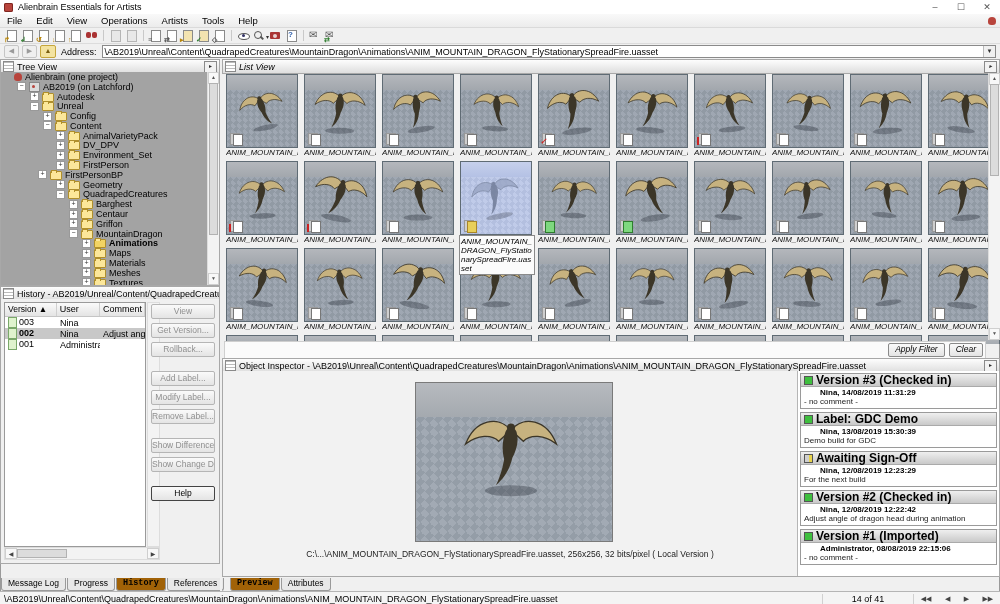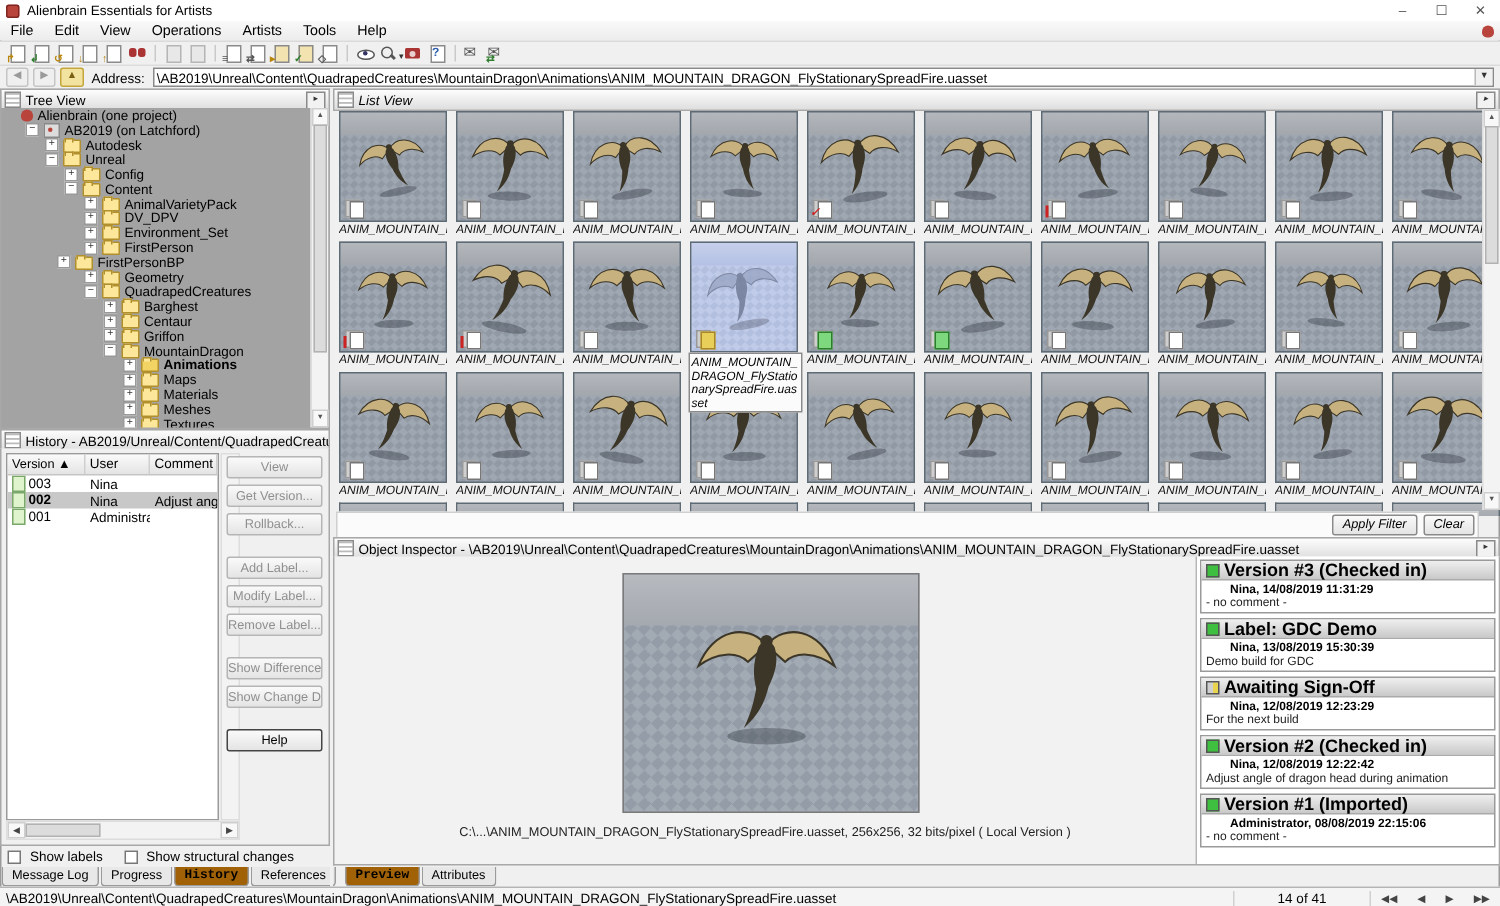--- a/index.html
+++ b/index.html
@@ -472,26 +472,20 @@
           <div class="h-btn">Remove Label...</div>
           <div class="h-gap"></div>
           <div class="h-btn">Show Differences</div>
           <div class="h-btn">Show Change Details</div>
           <div class="h-gap"></div>
           <div class="h-btn en">Help</div>
         </div>
     </div>
   </div>
 
-  <div class="cb-row">
-    <span class="cb"></span>
-    <span class="cb-lab">Show labels</span>
-    <span class="cb"></span>
-    <span class="cb-lab">Show structural changes</span>
-  </div>
 
   <div class="tabs-left" id="tabs-left">
       <span class="tab">Message Log</span>
       <span class="tab">Progress</span>
       <span class="tab active">History</span>
       <span class="tab">References</span>
     </div>
 
   <div class="list-panel">
     <div class="panel-hdr">

